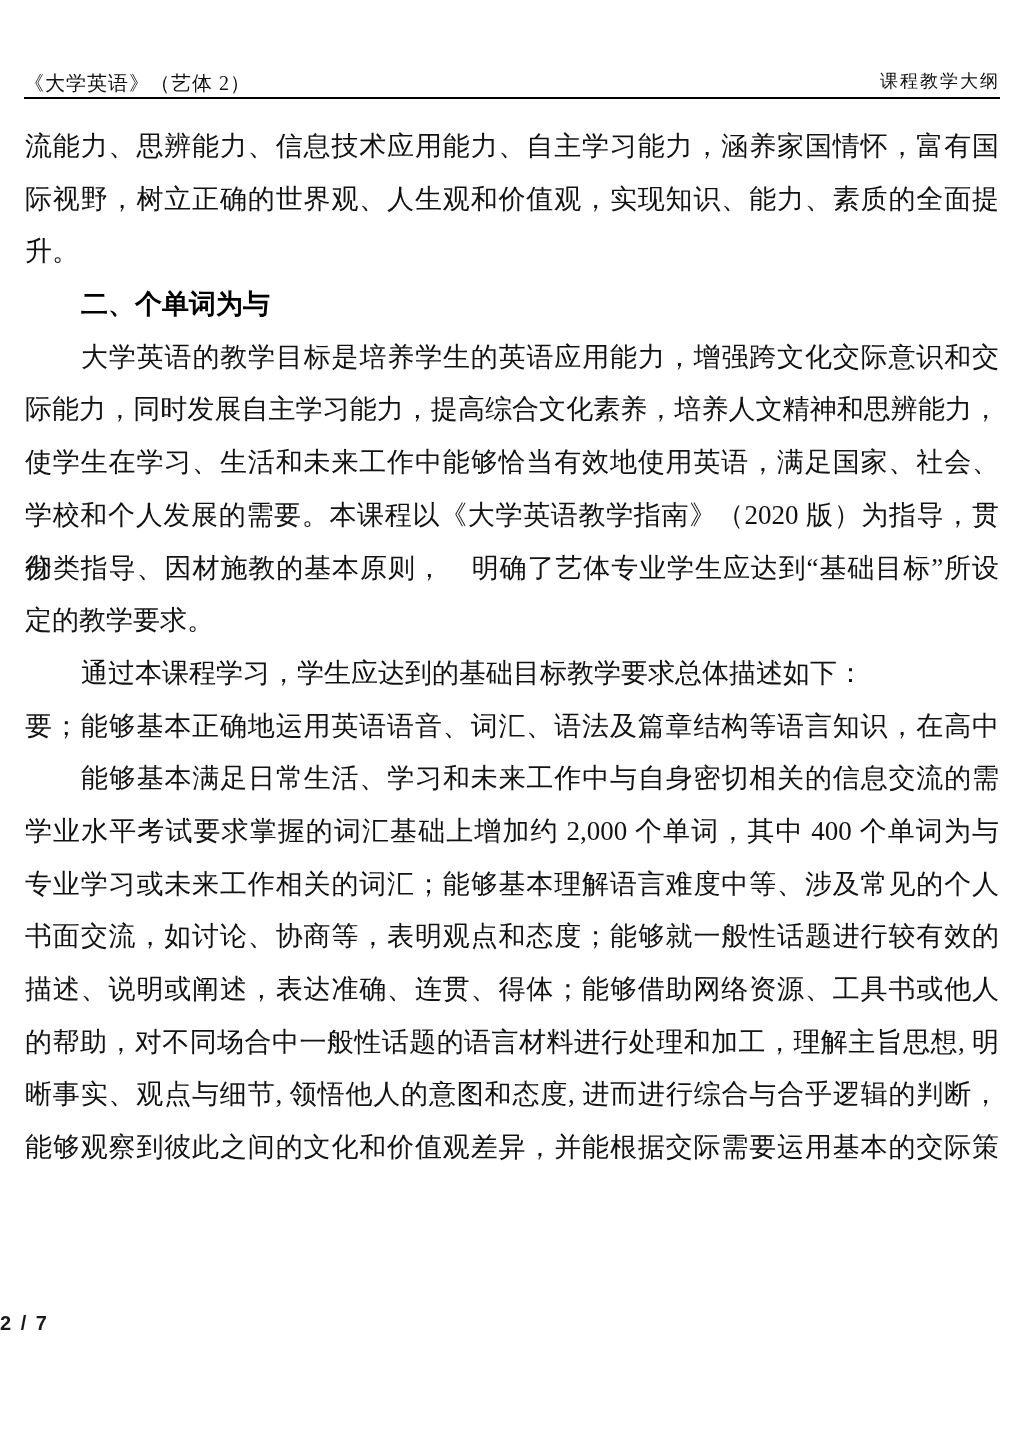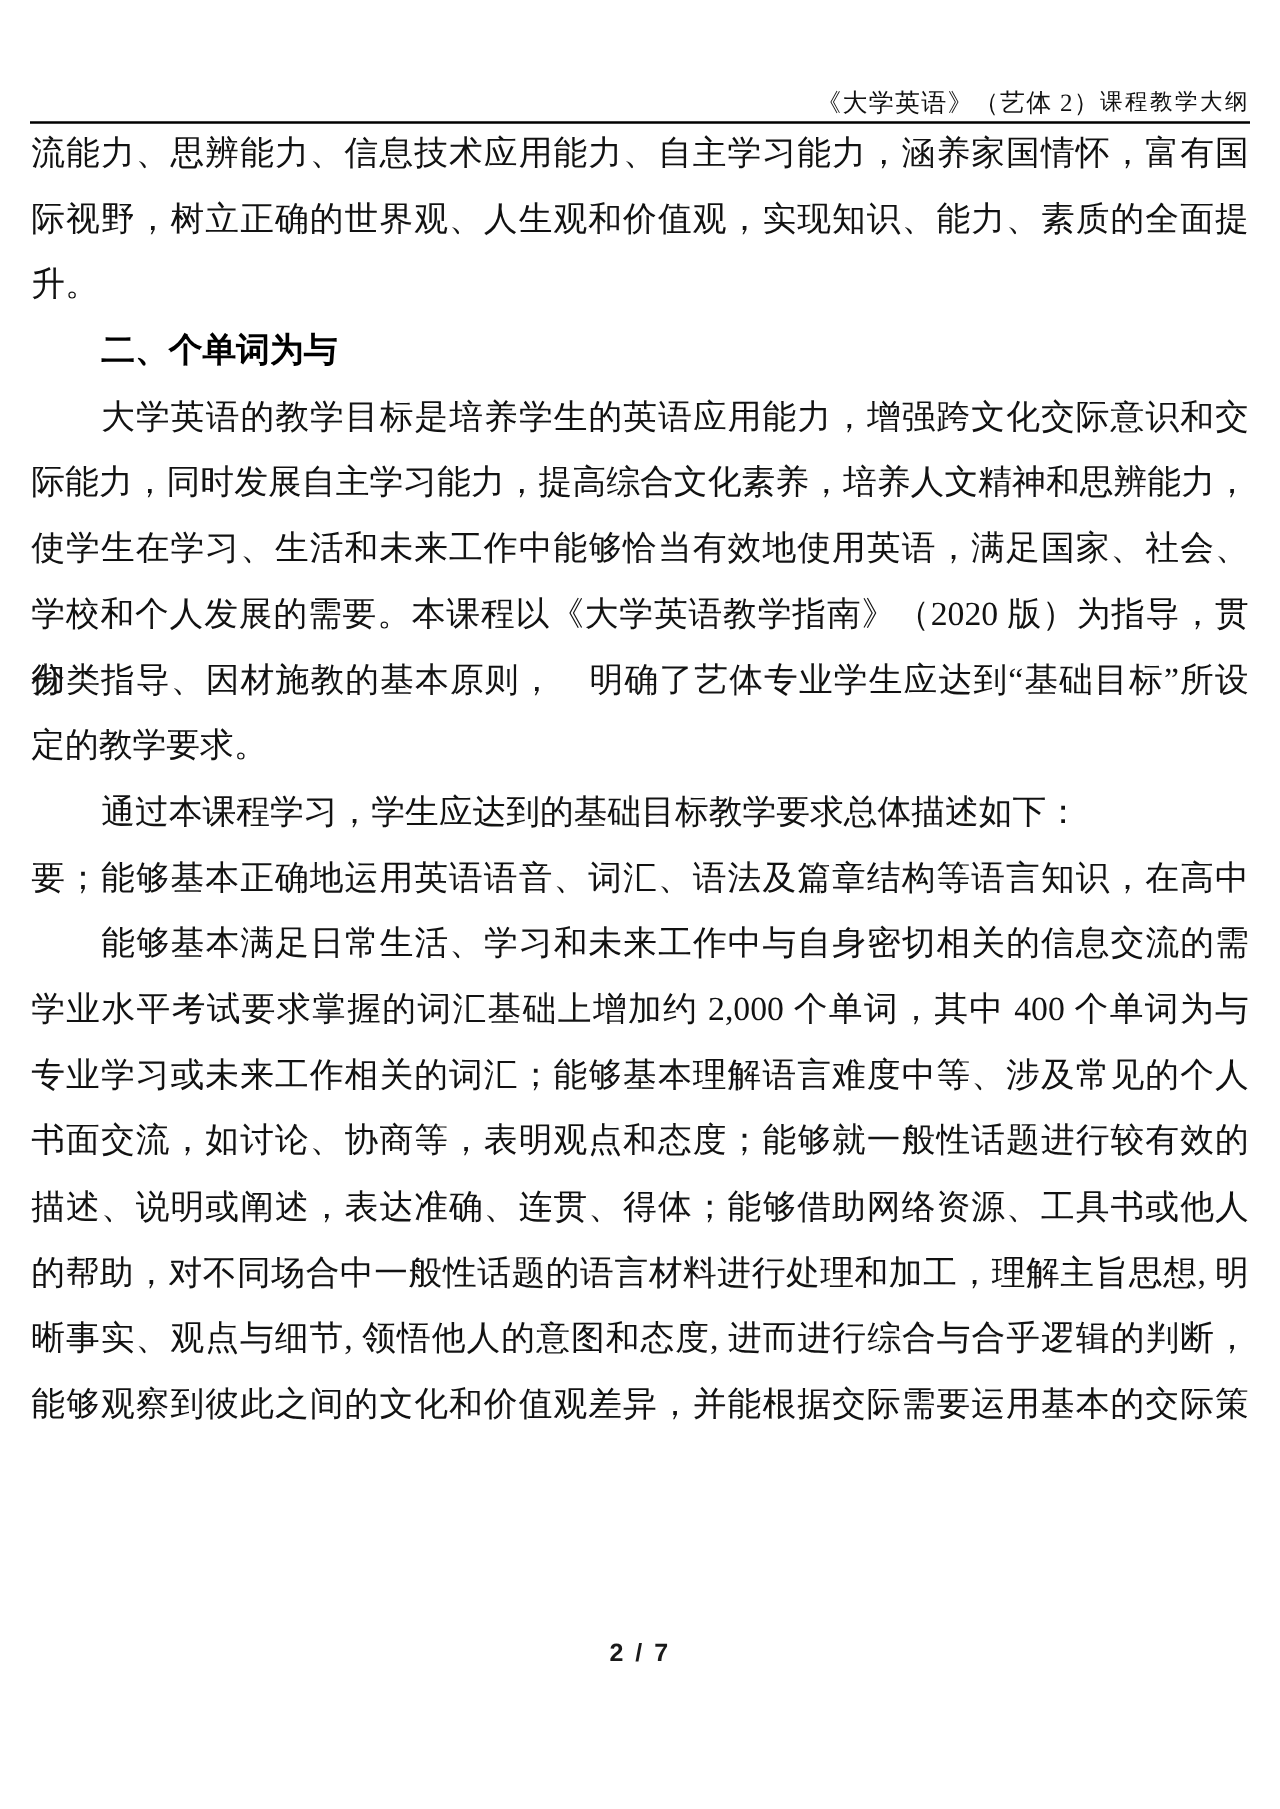--- a/index.html
+++ b/index.html
@@ -13,21 +13,22 @@
     overflow: hidden;
   }
   .page-header {
     position: absolute;
     top: 60px;
     left: 24px;
     width: 976px;
     height: 36px;
     display: flex;
     align-items: flex-end;
-    justify-content: flex-end;
+    justify-content: space-between;
+    gap: 15px;
   }
   .header-prefix {
     font-size: 20px;
     letter-spacing: 1px;
     line-height: 1;
     padding-bottom: 3px;
   }
   .header-main {
     font-size: 18px;
     letter-spacing: 2px;
@@ -37,21 +38,21 @@
   .header-rule {
     position: absolute;
     top: 97px;
     left: 24px;
     width: 976px;
     height: 2px;
     background: #000000;
   }
   .doc-body {
     position: absolute;
-    top: 96px;
+    top: 120px;
     left: 25px;
     width: 974px;
   }
   .line {
     height: 52.7px;
     line-height: 52.7px;
     font-size: 27px;
     white-space: pre;
     color: #121212;
   }
@@ -69,21 +70,21 @@
   .line.heading {
     font-family: "Liberation Sans", "DejaVu Sans", sans-serif;
     font-weight: bold;
     color: #000000;
   }
   .page-footer {
     position: absolute;
     top: 1312px;
     left: 0;
     width: 1024px;
-    text-align: center;
+    text-align: left;
   }
   .page-number {
     font-family: "Liberation Sans", "DejaVu Sans", sans-serif;
     font-weight: bold;
     font-size: 20px;
     letter-spacing: 2px;
     color: #1a1a1a;
   }
 </style>
 </head>

